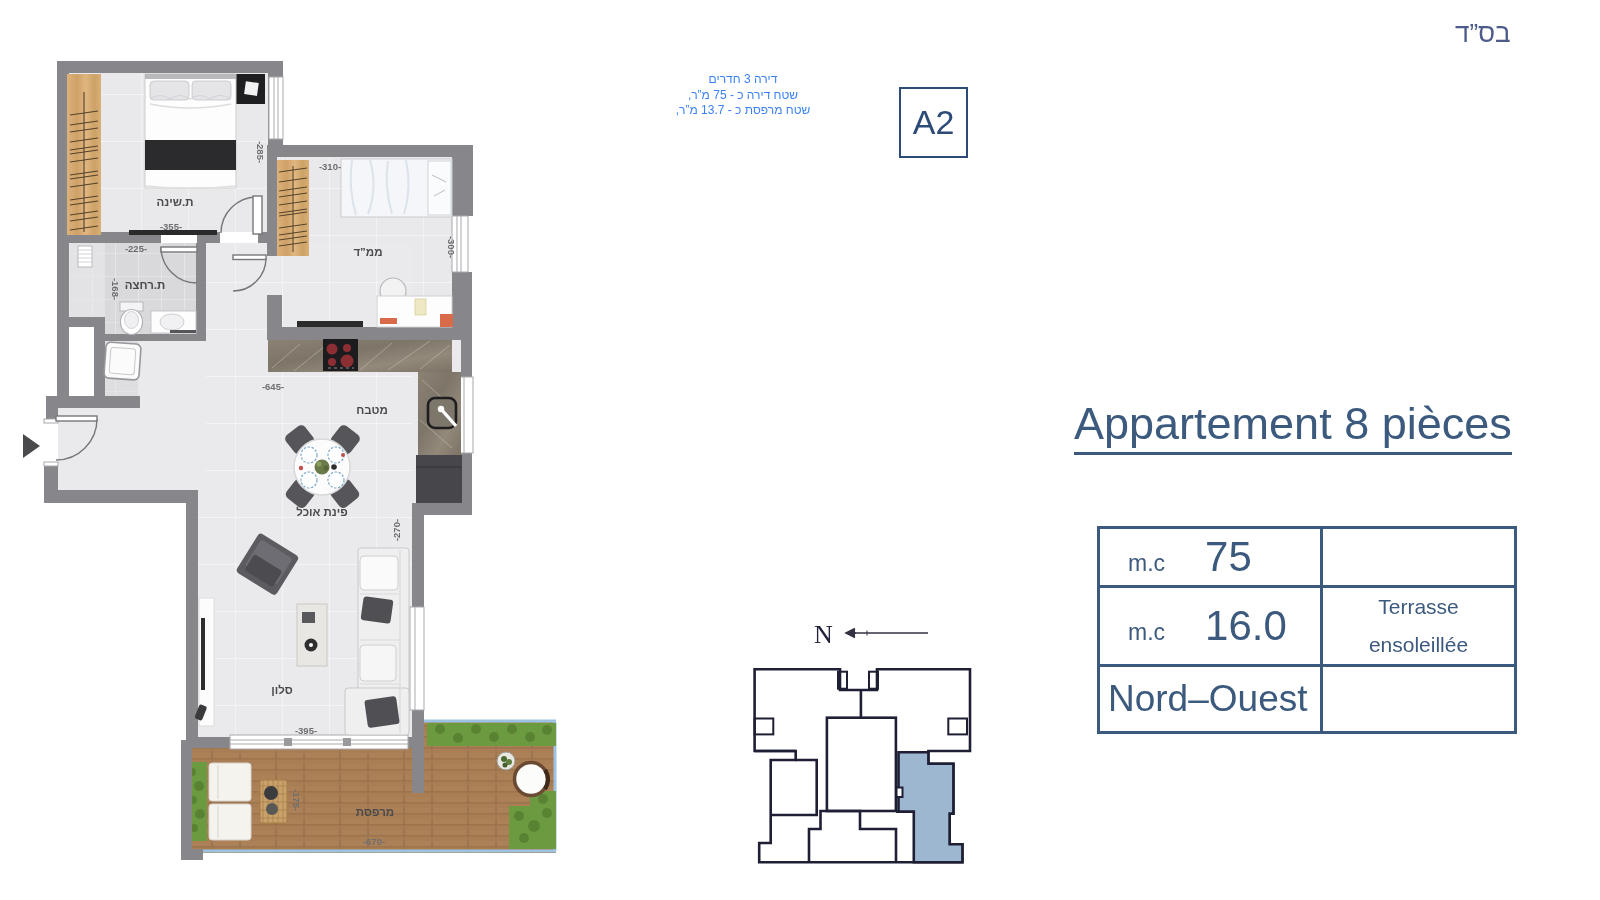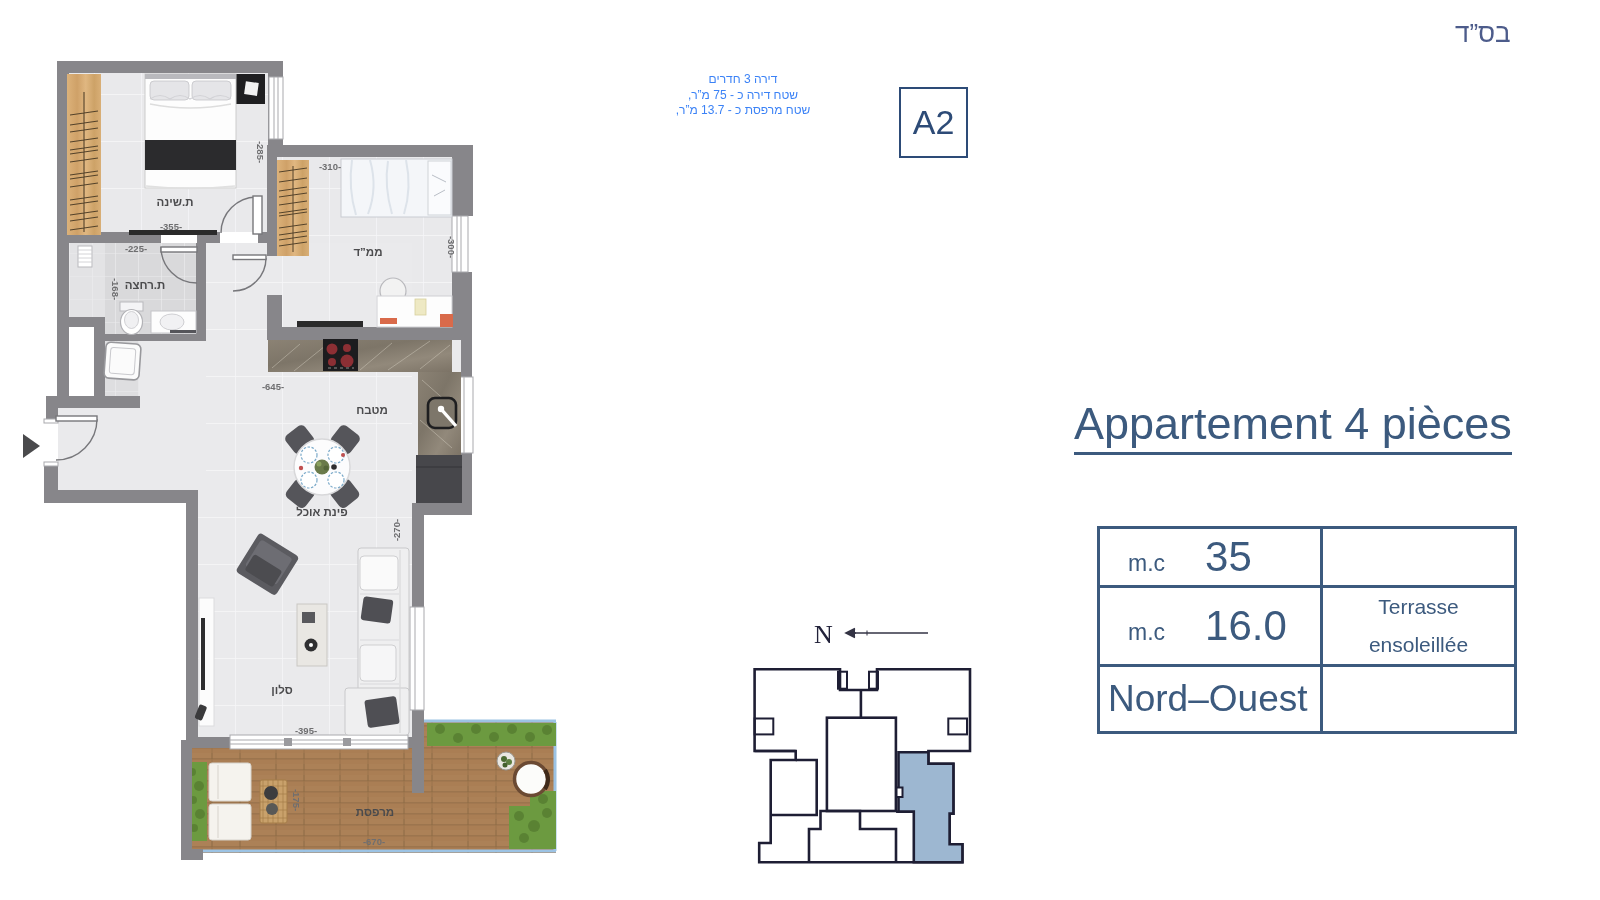--- a/index.html
+++ b/index.html
@@ -19,25 +19,25 @@
 #tbl .r3{height:67px;margin-left:24px;}
 .mc{font-size:23px;padding-left:28px;}
 .num{font-size:42px;padding-left:40px;}
 .no{font-size:37px;padding-left:8px;white-space:nowrap;}
 </style>
 </head>
 <body>
 <div class="abs" id="besd">בס”ד</div>
 <div class="abs" id="hdr">דירה 3 חדרים<br>שטח דירה כ - 75 מ”ר,<br>שטח מרפסת כ - 13.7 מ”ר,</div>
 <div class="abs" id="a2box">A2</div>
-<div class="abs" id="title"><span class="ul">Appartement 4 pièces</span></div>
+<div class="abs" id="title"><span class="ul">Appartement 8 pièces</span></div>
 <table class="abs" id="tbl">
 <tbody>
       <tr class="r1">
-        <td class="c1"><span class="mc">m.c</span><span class="num">35</span></td>
+        <td class="c1"><span class="mc">m.c</span><span class="num">75</span></td>
         <td class="c2"></td>
       </tr>
 <tr class="r2">
         <td class="c1"><span class="mc">m.c</span><span class="num">16.0</span></td>
         <td class="c2">Terrasse<br>ensoleillée</td>
       </tr>
 <tr class="r3">
         <td class="c1"><span class="no">Nord–Ouest</span></td>
         <td class="c2"></td>
       </tr>

